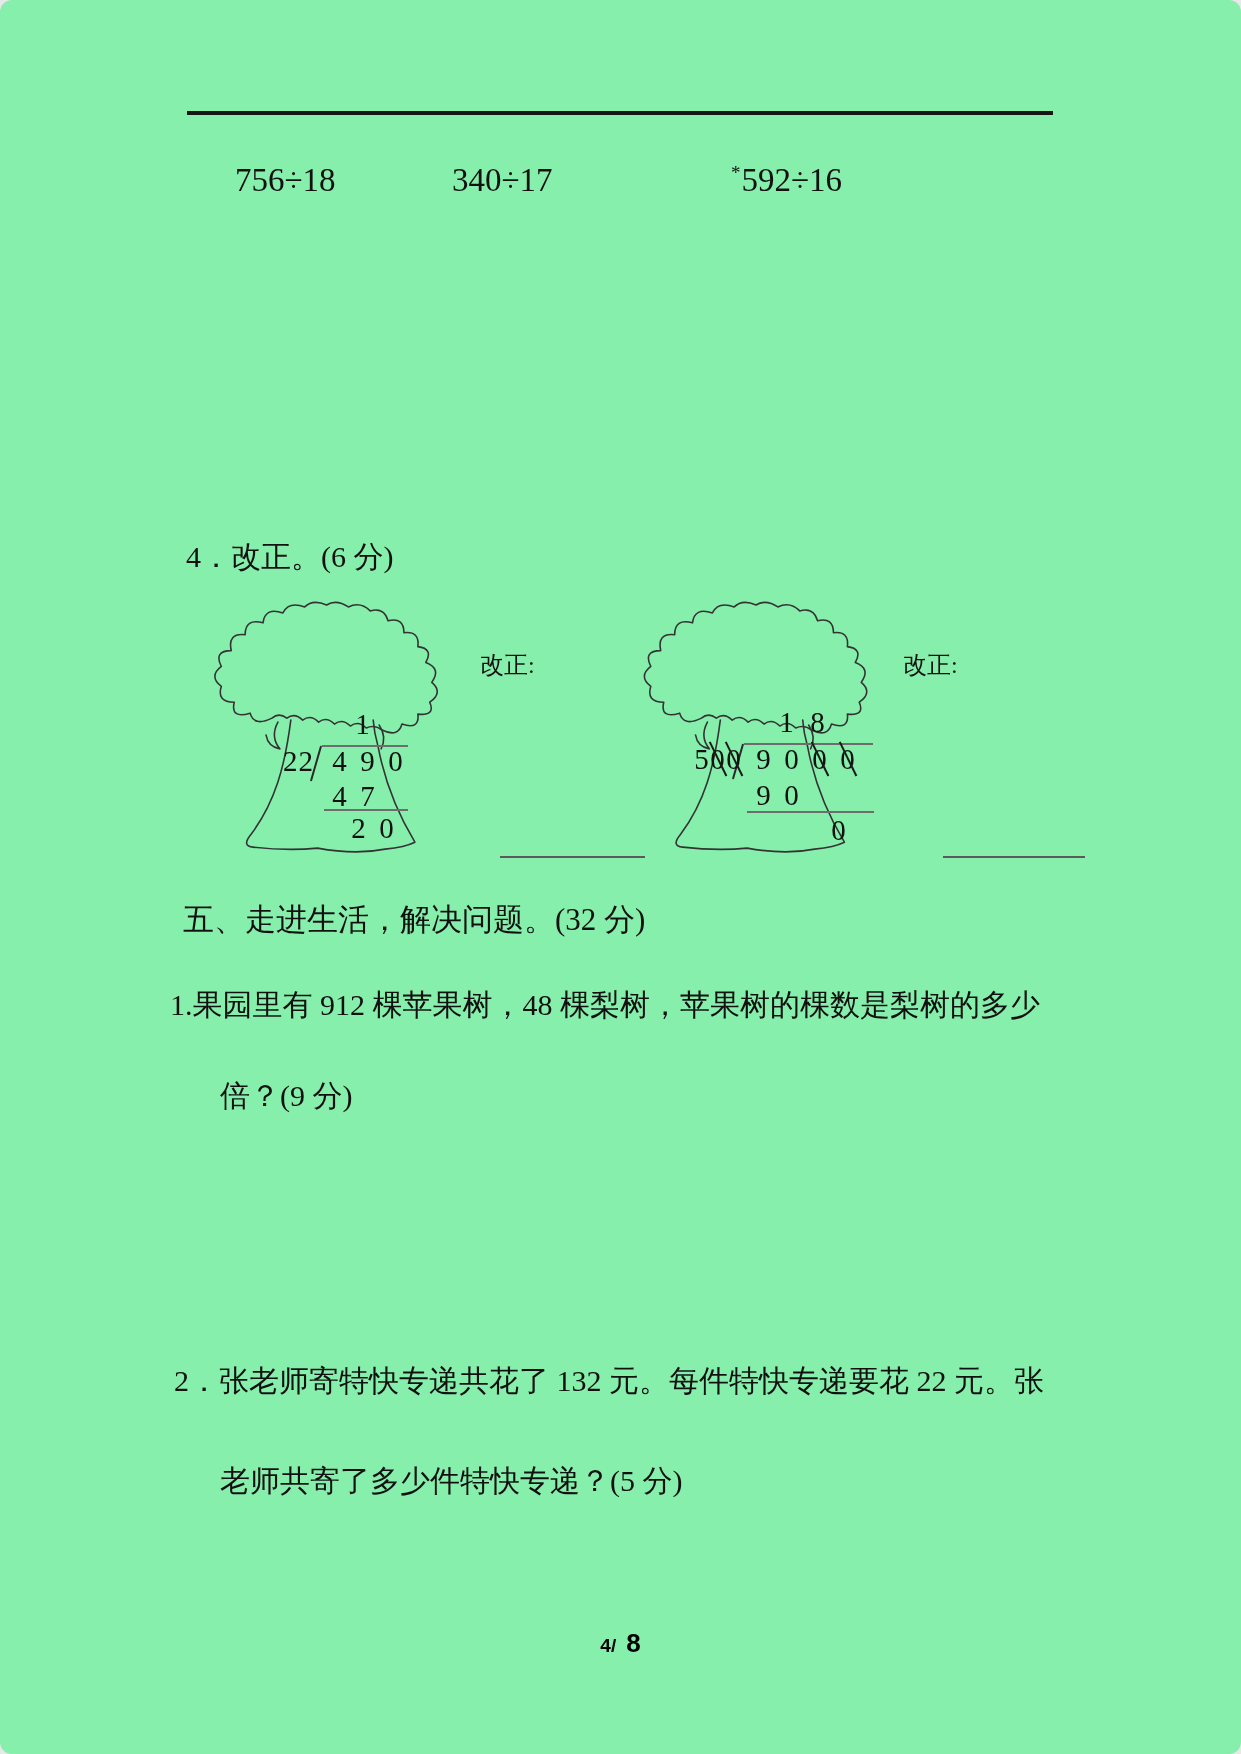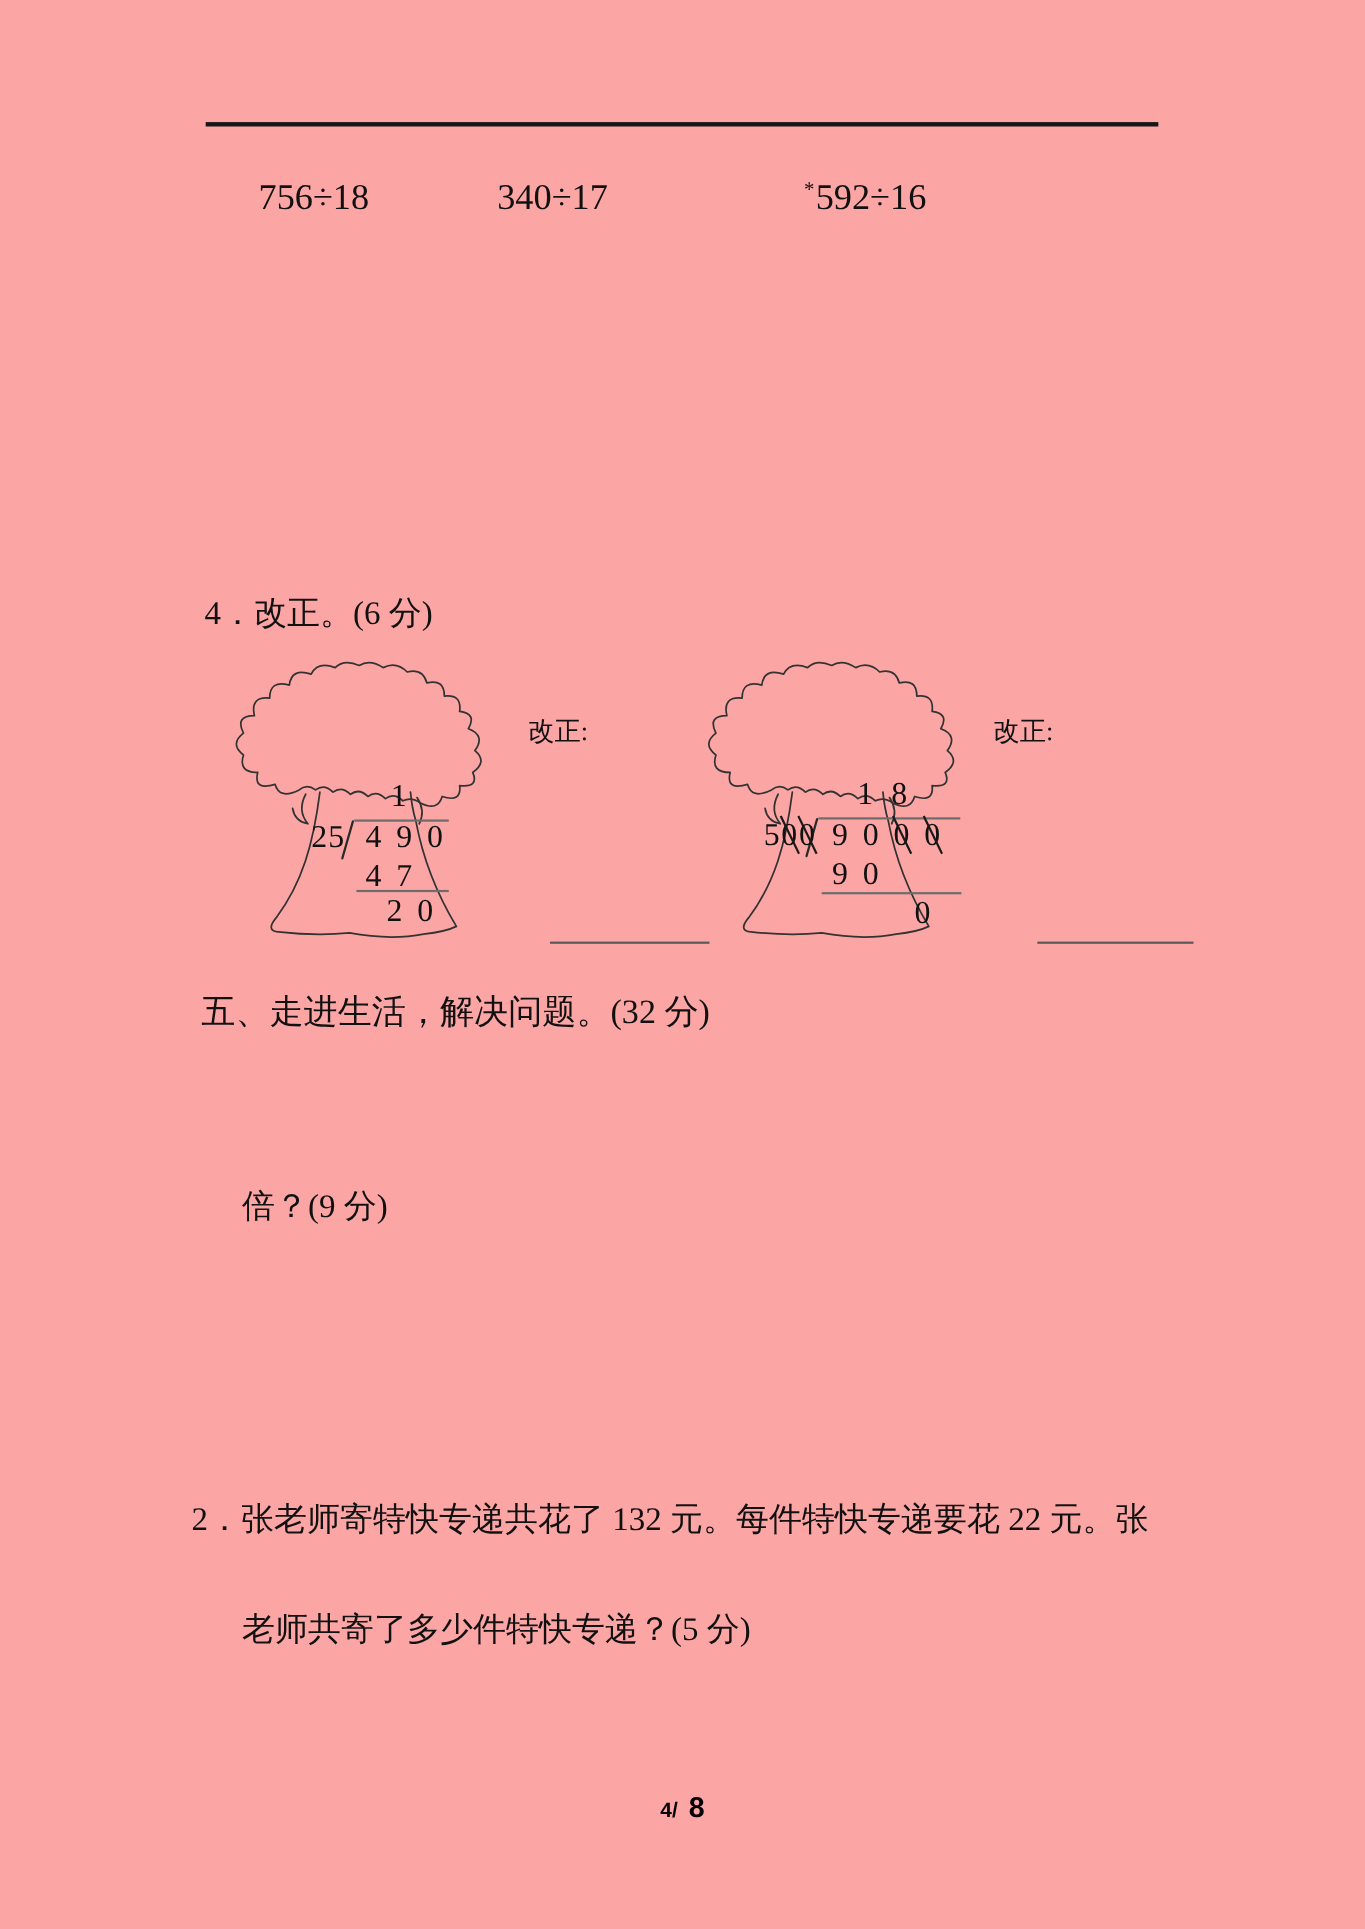--- a/index.html
+++ b/index.html
@@ -1,19 +1,19 @@
 <!DOCTYPE html>
 <html><head>
 <meta charset="utf-8">
 <style>
   html,body{margin:0;padding:0;background:#e8e8e8;}
   #page{
-    position:relative;width:1241px;height:1754px;background:#fca5a5;
+    position:relative;width:1241px;height:1754px;background:#86efac;
     font-family:"Liberation Serif","DejaVu Serif",serif;color:#111;
-    margin:0 auto;overflow:hidden;
+    margin:0 auto;overflow:hidden;border-radius:12px;
   }
   .top-rule{position:absolute;left:187px;top:111px;width:866px;height:4px;background:#161616;}
   .eq{position:absolute;top:162px;font-size:33px;white-space:nowrap;}
   .eq .star{font-size:19px;position:relative;top:-12px;margin-right:1px;}
   .h4{position:absolute;left:186px;top:537px;font-size:30px;white-space:nowrap;}
   .h5{position:absolute;left:183px;top:899px;font-size:31px;white-space:nowrap;}
   .pline{position:absolute;font-size:30px;white-space:nowrap;}
   .tree{position:absolute;}
   .tree > svg{position:absolute;left:0;top:0;}
   .ld{position:absolute;left:0;top:0;width:100%;height:100%;}
@@ -67,21 +67,21 @@
   <div class="tree" style="left:205px;top:598px;width:255px;height:268px">
     <svg viewBox="0 0 250 270" width="255" height="268">
         <use href="#tree-shape"></use>
       </svg>
     <div class="ld">
       <span class="drow" style="left:150px;top:112px">
         <span class="digit">1</span>
       </span>
       <span class="vinc" style="left:117px;top:147px;width:86px"></span>
       <span class="brk" style="left:110px;top:147px"></span>
-      <span class="dvr" style="left:78px;top:149px">25</span>
+      <span class="dvr" style="left:78px;top:149px">22</span>
       <span class="drow" style="left:127px;top:149px">
         <span class="digit">4</span>
         <span class="digit">9</span>
         <span class="digit">0</span>
       </span>
       <span class="drow" style="left:127px;top:184px">
         <span class="digit">4</span>
         <span class="digit">7</span>
       </span>
       <span class="subline" style="left:119px;top:211px;width:84px"></span>
@@ -124,20 +124,21 @@
       <span class="drow" style="left:203px;top:218px">
         <span class="digit">0</span>
       </span>
     </div>
   </div>
   <span class="correction-label" style="left:903px">改正:</span>
   <span class="blank" style="left:943px;width:142px"></span>
 
   <div class="h5">五、走进生活，解决问题。(32 分)</div>
 
+  <div class="pline" style="left:170px;top:985px">1.果园里有 912 棵苹果树，48 棵梨树，苹果树的棵数是梨树的多少</div>
   <div class="pline" style="left:220px;top:1076px">倍？(9 分)</div>
 
   <div class="pline" style="left:174px;top:1361px">2．张老师寄特快专递共花了 132 元。每件特快专递要花 22 元。张</div>
   <div class="pline" style="left:220px;top:1461px">老师共寄了多少件特快专递？(5 分)</div>
 
   <div class="footer">
     <span class="pg">4/</span><span class="tot">8</span>
   </div>
 
 </div>

